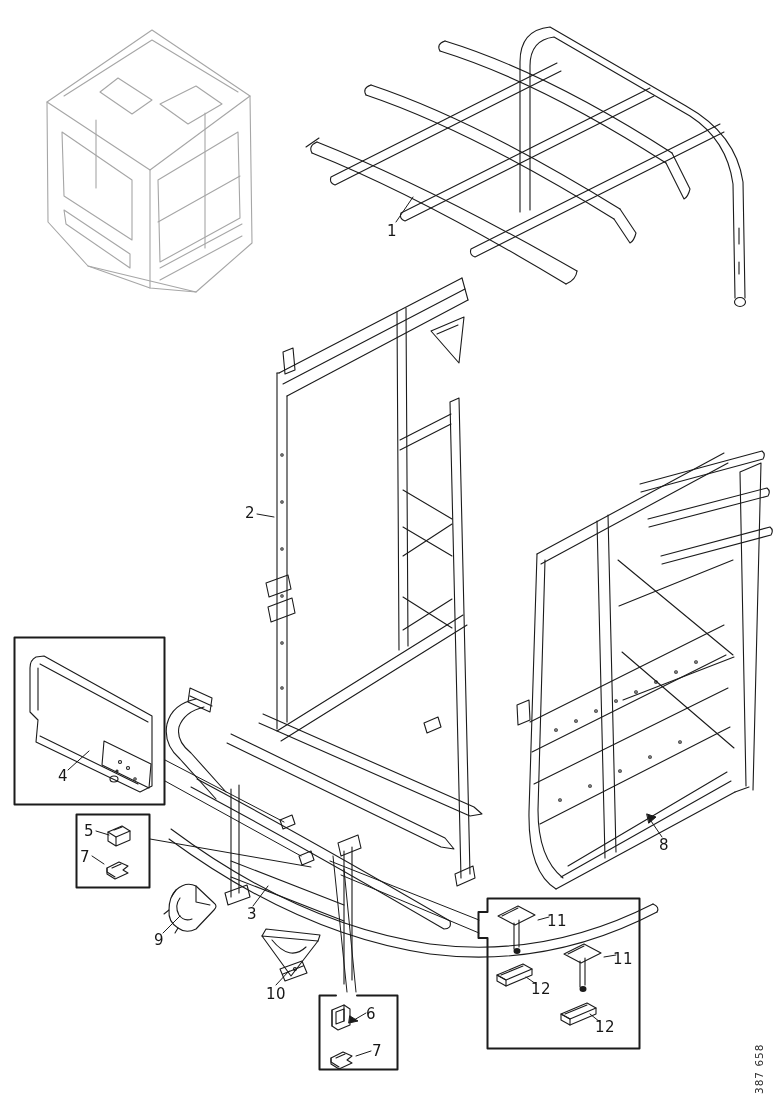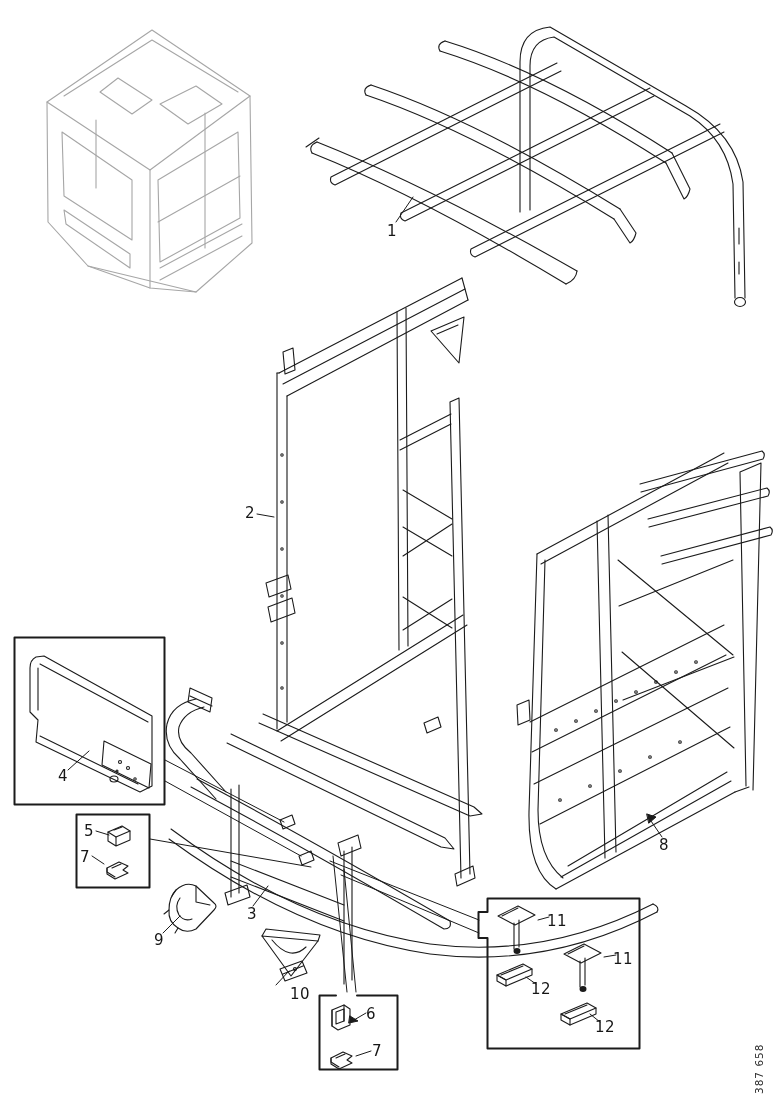--- a/index.html
+++ b/index.html
@@ -232,21 +232,21 @@
   <div class="callout" style="left:392px;top:231px;">1</div>
   <div class="callout" style="left:250px;top:513px;">2</div>
   <div class="callout" style="left:252px;top:914px;">3</div>
   <div class="callout" style="left:63px;top:776px;">4</div>
   <div class="callout" style="left:89px;top:831px;">5</div>
   <div class="callout" style="left:85px;top:857px;">7</div>
   <div class="callout" style="left:371px;top:1014px;">6</div>
   <div class="callout" style="left:377px;top:1051px;">7</div>
   <div class="callout" style="left:664px;top:845px;">8</div>
   <div class="callout" style="left:159px;top:940px;">9</div>
-  <div class="callout" style="left:276px;top:994px;margin-left:24px;">10</div>
+  <div class="callout" style="left:276px;top:994px;">10</div>
   <div class="callout" style="left:557px;top:921px;">11</div>
   <div class="callout" style="left:623px;top:959px;">11</div>
   <div class="callout" style="left:541px;top:989px;">12</div>
   <div class="callout" style="left:605px;top:1027px;">12</div>
 
   <div class="figcode">387 658</div>
 
 </div>
 
 </body></html>

